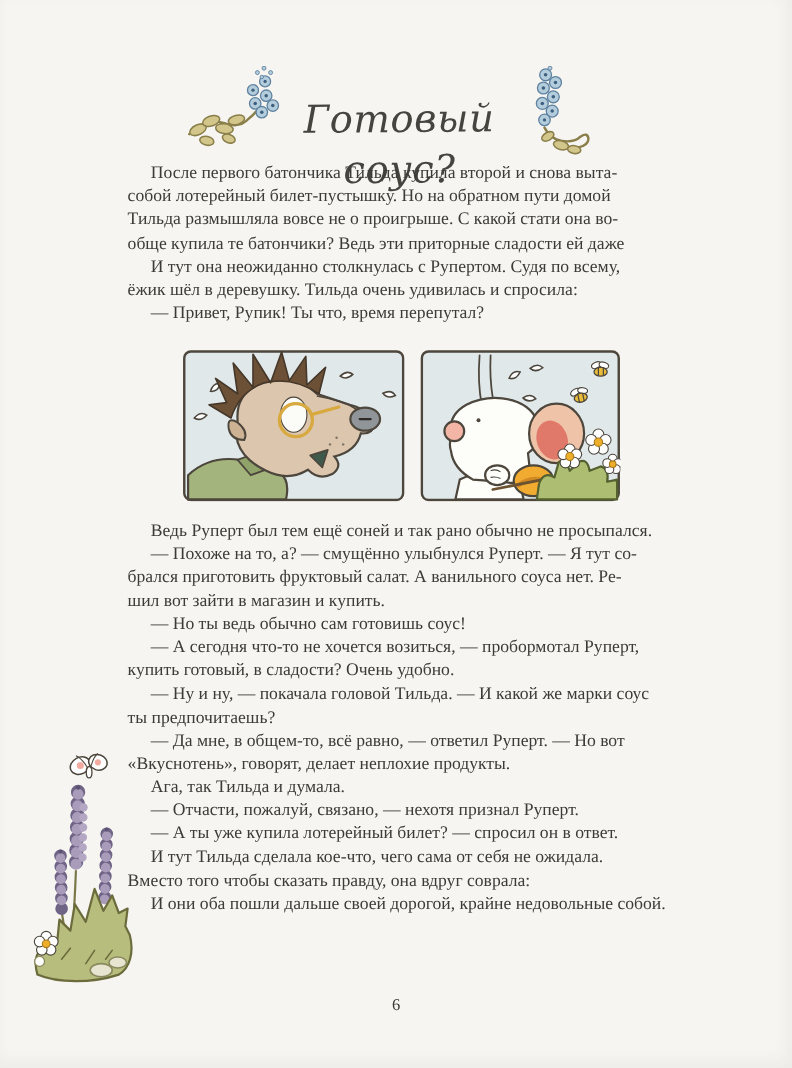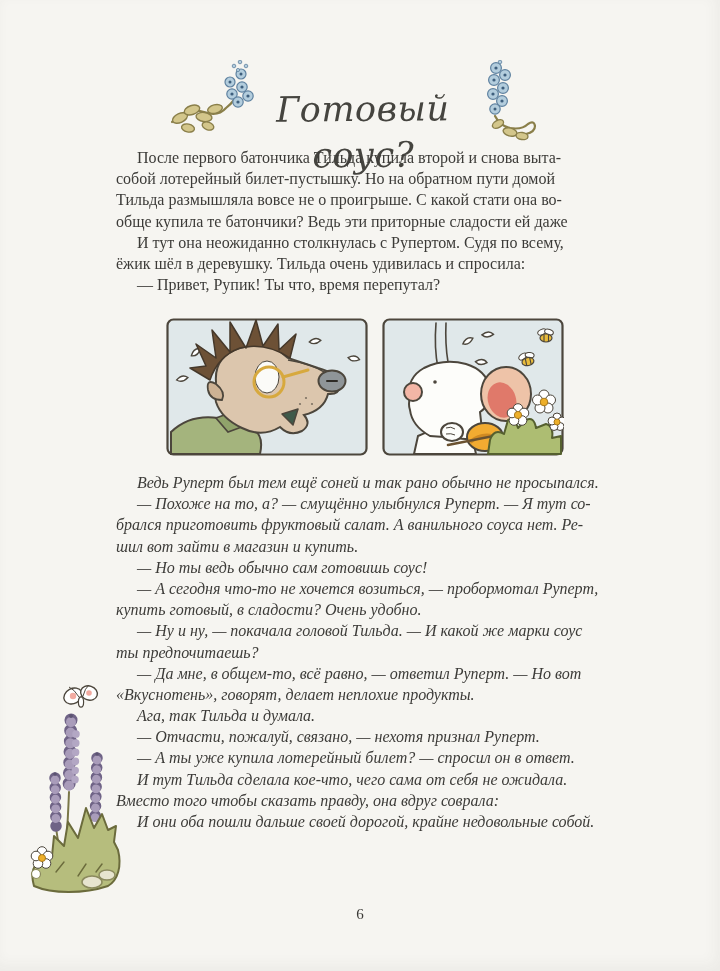--- a/index.html
+++ b/index.html
@@ -14,21 +14,21 @@
   .ornament-left{position:absolute;left:168px;top:60px;}
   .ornament-right{position:absolute;left:458px;top:60px;}
   .chapter-title{
     position:absolute;left:248px;top:86px;width:230px;margin:0;
     font-family:"DejaVu Serif", serif;font-style:italic;font-weight:normal;
     font-size:35px;line-height:46px;color:#45443f;text-align:center;
     letter-spacing:0.5px;transform:rotate(-0.5deg);
   }
   .text-flow{position:absolute;left:116px;width:524px;font-size:16px;}
   #flow-top{top:147px;}
-  #flow-bottom{top:472px;font-style:italic;}
+  #flow-bottom{top:472px;}
   .line{height:21.2px;line-height:21.2px;white-space:nowrap;}
   .line.first{padding-left:21px;}
   .panels{position:absolute;left:166px;top:318px;display:flex;gap:14px;}
   .plant{position:absolute;left:30px;top:680px;}
   .page-number{
     position:absolute;left:0;top:906px;width:720px;text-align:center;
     font-size:15px;color:#3b3a37;
   }
 </style>
 </head>

